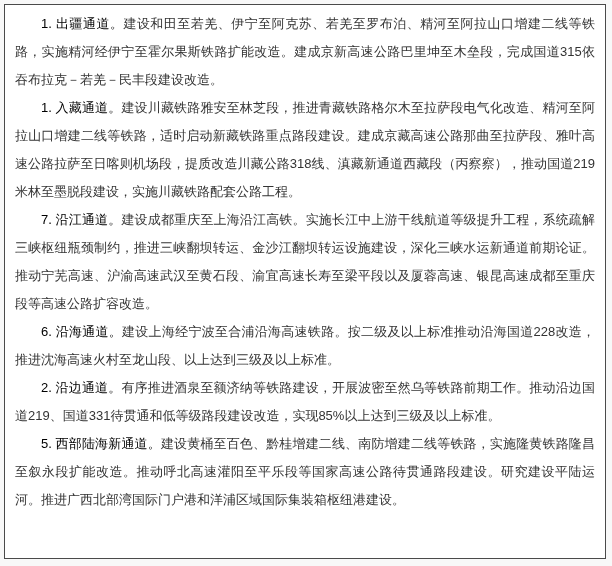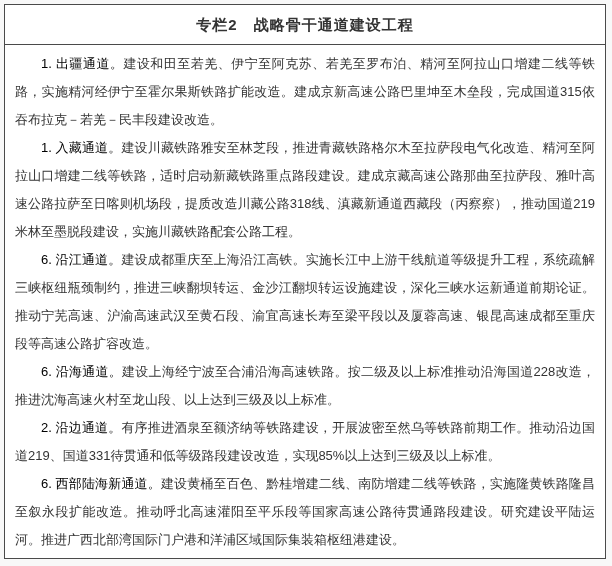--- a/index.html
+++ b/index.html
@@ -51,22 +51,21 @@
     text-indent: 2em;
   }
   .lead {
     color: #000000;
   }
 </style>
 </head>
 <body>
 
 <div class="panel">
-  <div class="panel-title">专栏2　战略骨干通道建设工程</div>
   <div class="panel-body">
     <p class="para"><span class="lead">1. 出疆通道。</span><span>建设和田至若羌、伊宁至阿克苏、若羌至罗布泊、精河至阿拉山口增建二线等铁路，实施精河经伊宁至霍尔果斯铁路扩能改造。建成京新高速公路巴里坤至木垒段，完成国道315依吞布拉克－若羌－民丰段建设改造。</span></p>
     <p class="para"><span class="lead">1. 入藏通道。</span><span>建设川藏铁路雅安至林芝段，推进青藏铁路格尔木至拉萨段电气化改造、精河至阿拉山口增建二线等铁路，适时启动新藏铁路重点路段建设。建成京藏高速公路那曲至拉萨段、雅叶高速公路拉萨至日喀则机场段，提质改造川藏公路318线、滇藏新通道西藏段（丙察察），推动国道219米林至墨脱段建设，实施川藏铁路配套公路工程。</span></p>
-    <p class="para"><span class="lead">6. 沿江通道。</span><span>建设成都重庆至上海沿江高铁。实施长江中上游干线航道等级提升工程，系统疏解三峡枢纽瓶颈制约，推进三峡翻坝转运、金沙江翻坝转运设施建设，深化三峡水运新通道前期论证。推动宁芜高速、沪渝高速武汉至黄石段、渝宜高速长寿至梁平段以及厦蓉高速、银昆高速成都至重庆段等高速公路扩容改造。</span></p>
+    <p class="para"><span class="lead">7. 沿江通道。</span><span>建设成都重庆至上海沿江高铁。实施长江中上游干线航道等级提升工程，系统疏解三峡枢纽瓶颈制约，推进三峡翻坝转运、金沙江翻坝转运设施建设，深化三峡水运新通道前期论证。推动宁芜高速、沪渝高速武汉至黄石段、渝宜高速长寿至梁平段以及厦蓉高速、银昆高速成都至重庆段等高速公路扩容改造。</span></p>
     <p class="para"><span class="lead">6. 沿海通道。</span><span>建设上海经宁波至合浦沿海高速铁路。按二级及以上标准推动沿海国道228改造，推进沈海高速火村至龙山段、以上达到三级及以上标准。</span></p>
     <p class="para"><span class="lead">2. 沿边通道。</span><span>有序推进酒泉至额济纳等铁路建设，开展波密至然乌等铁路前期工作。推动沿边国道219、国道331待贯通和低等级路段建设改造，实现85%以上达到三级及以上标准。</span></p>
-    <p class="para"><span class="lead">6. 西部陆海新通道。</span><span>建设黄桶至百色、黔桂增建二线、南防增建二线等铁路，实施隆黄铁路隆昌至叙永段扩能改造。推动呼北高速灌阳至平乐段等国家高速公路待贯通路段建设。研究建设平陆运河。推进广西北部湾国际门户港和洋浦区域国际集装箱枢纽港建设。</span></p>
+    <p class="para"><span class="lead">5. 西部陆海新通道。</span><span>建设黄桶至百色、黔桂增建二线、南防增建二线等铁路，实施隆黄铁路隆昌至叙永段扩能改造。推动呼北高速灌阳至平乐段等国家高速公路待贯通路段建设。研究建设平陆运河。推进广西北部湾国际门户港和洋浦区域国际集装箱枢纽港建设。</span></p>
   </div>
 </div>
 
 </body></html>

